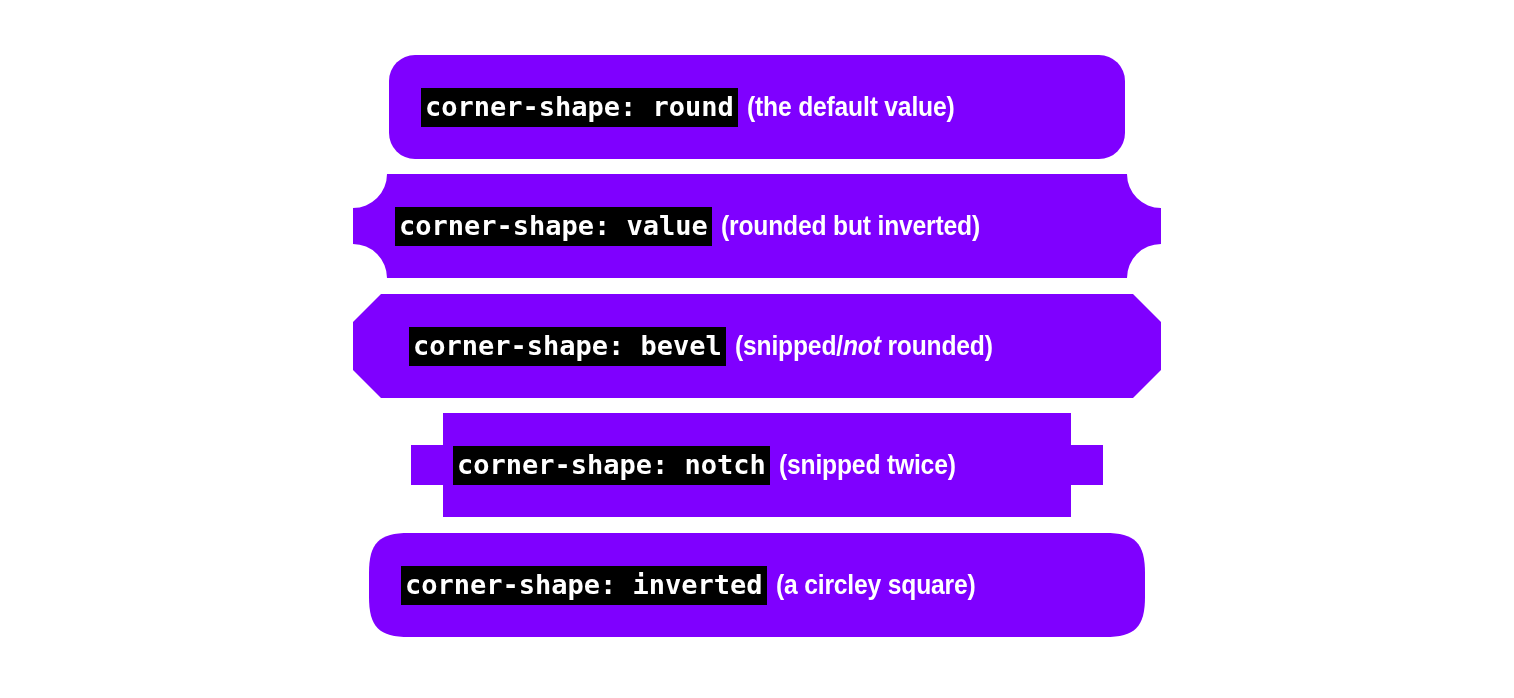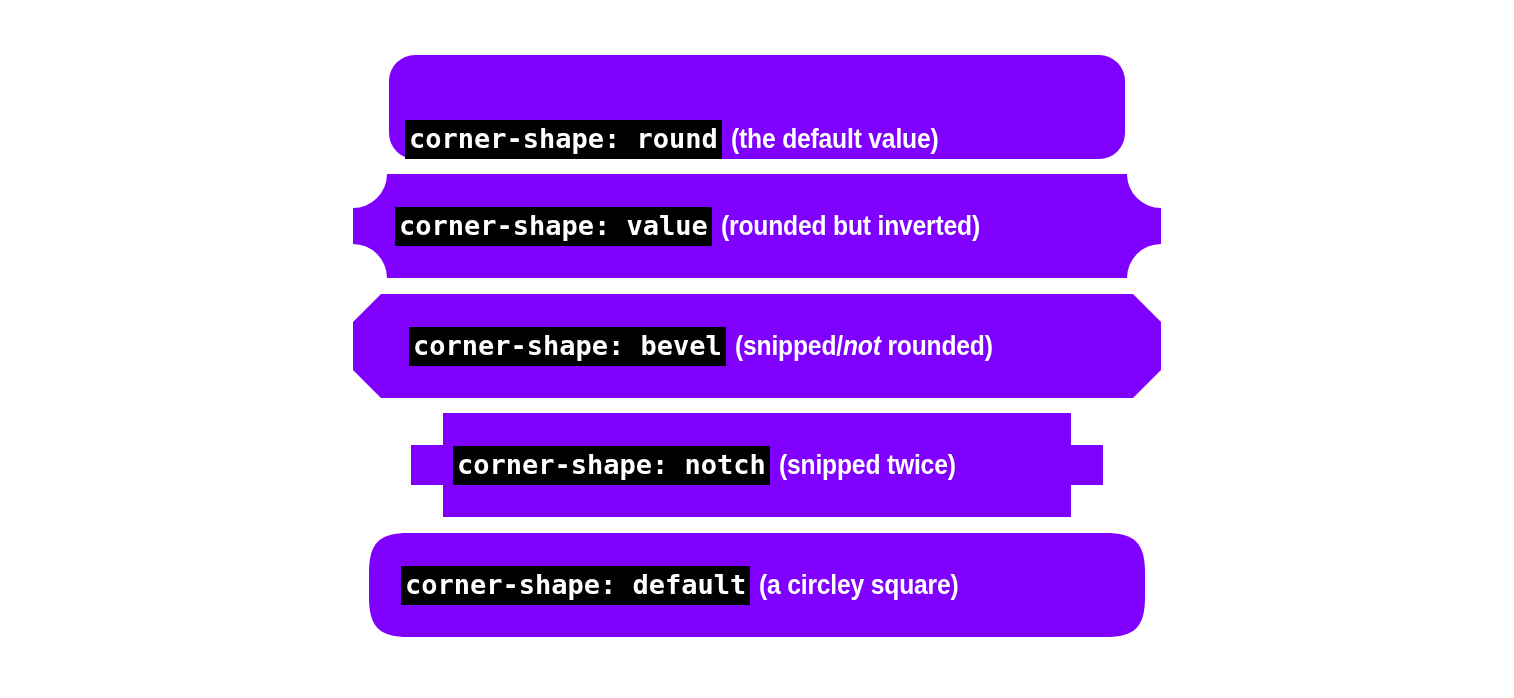--- a/index.html
+++ b/index.html
@@ -91,21 +91,21 @@
   }
 </style>
 </head>
 <body>
 
 <div class="stage">
 
   <div class="row" style="top:55px; height:104px;">
     <div class="shape-wrap" style="width:736px; height:104px;">
       <div class="body-css body-round" style="--violet:#7F00FF;"></div>
-      <div class="content" style="padding-left:16px;align-items:flex-end;">
+      <div class="content" style="padding-left:32px;">
         <span class="content-inner">
           <span class="code">corner-shape: round</span>
           <span class="note"><span>(the default value)</span></span>
         </span>
       </div>
     </div>
   </div>
 
   <div class="row" style="top:174px; height:104px;">
     <div class="shape-wrap" style="width:808px; height:104px;">
@@ -149,20 +149,20 @@
     </div>
   </div>
 
   <div class="row" style="top:533px; height:104px;">
     <div class="shape-wrap" style="width:776px; height:104px;">
       <svg class="body-svg" viewBox="0 0 776 104" preserveAspectRatio="none" style="--violet:#7F00FF;">
         <path d="M 0,40 C 0,10 10,0 40,0 L 736,0 C 766,0 776,10 776,40 L 776,64 C 776,94 766,104 736,104 L 40,104 C 10,104 0,94 0,64 Z"></path>
       </svg>
       <div class="content" style="padding-left:32px;">
         <span class="content-inner">
-          <span class="code">corner-shape: default</span>
+          <span class="code">corner-shape: inverted</span>
           <span class="note"><span>(a circley square)</span></span>
         </span>
       </div>
     </div>
   </div>
 
 </div>
 
 </body></html>

